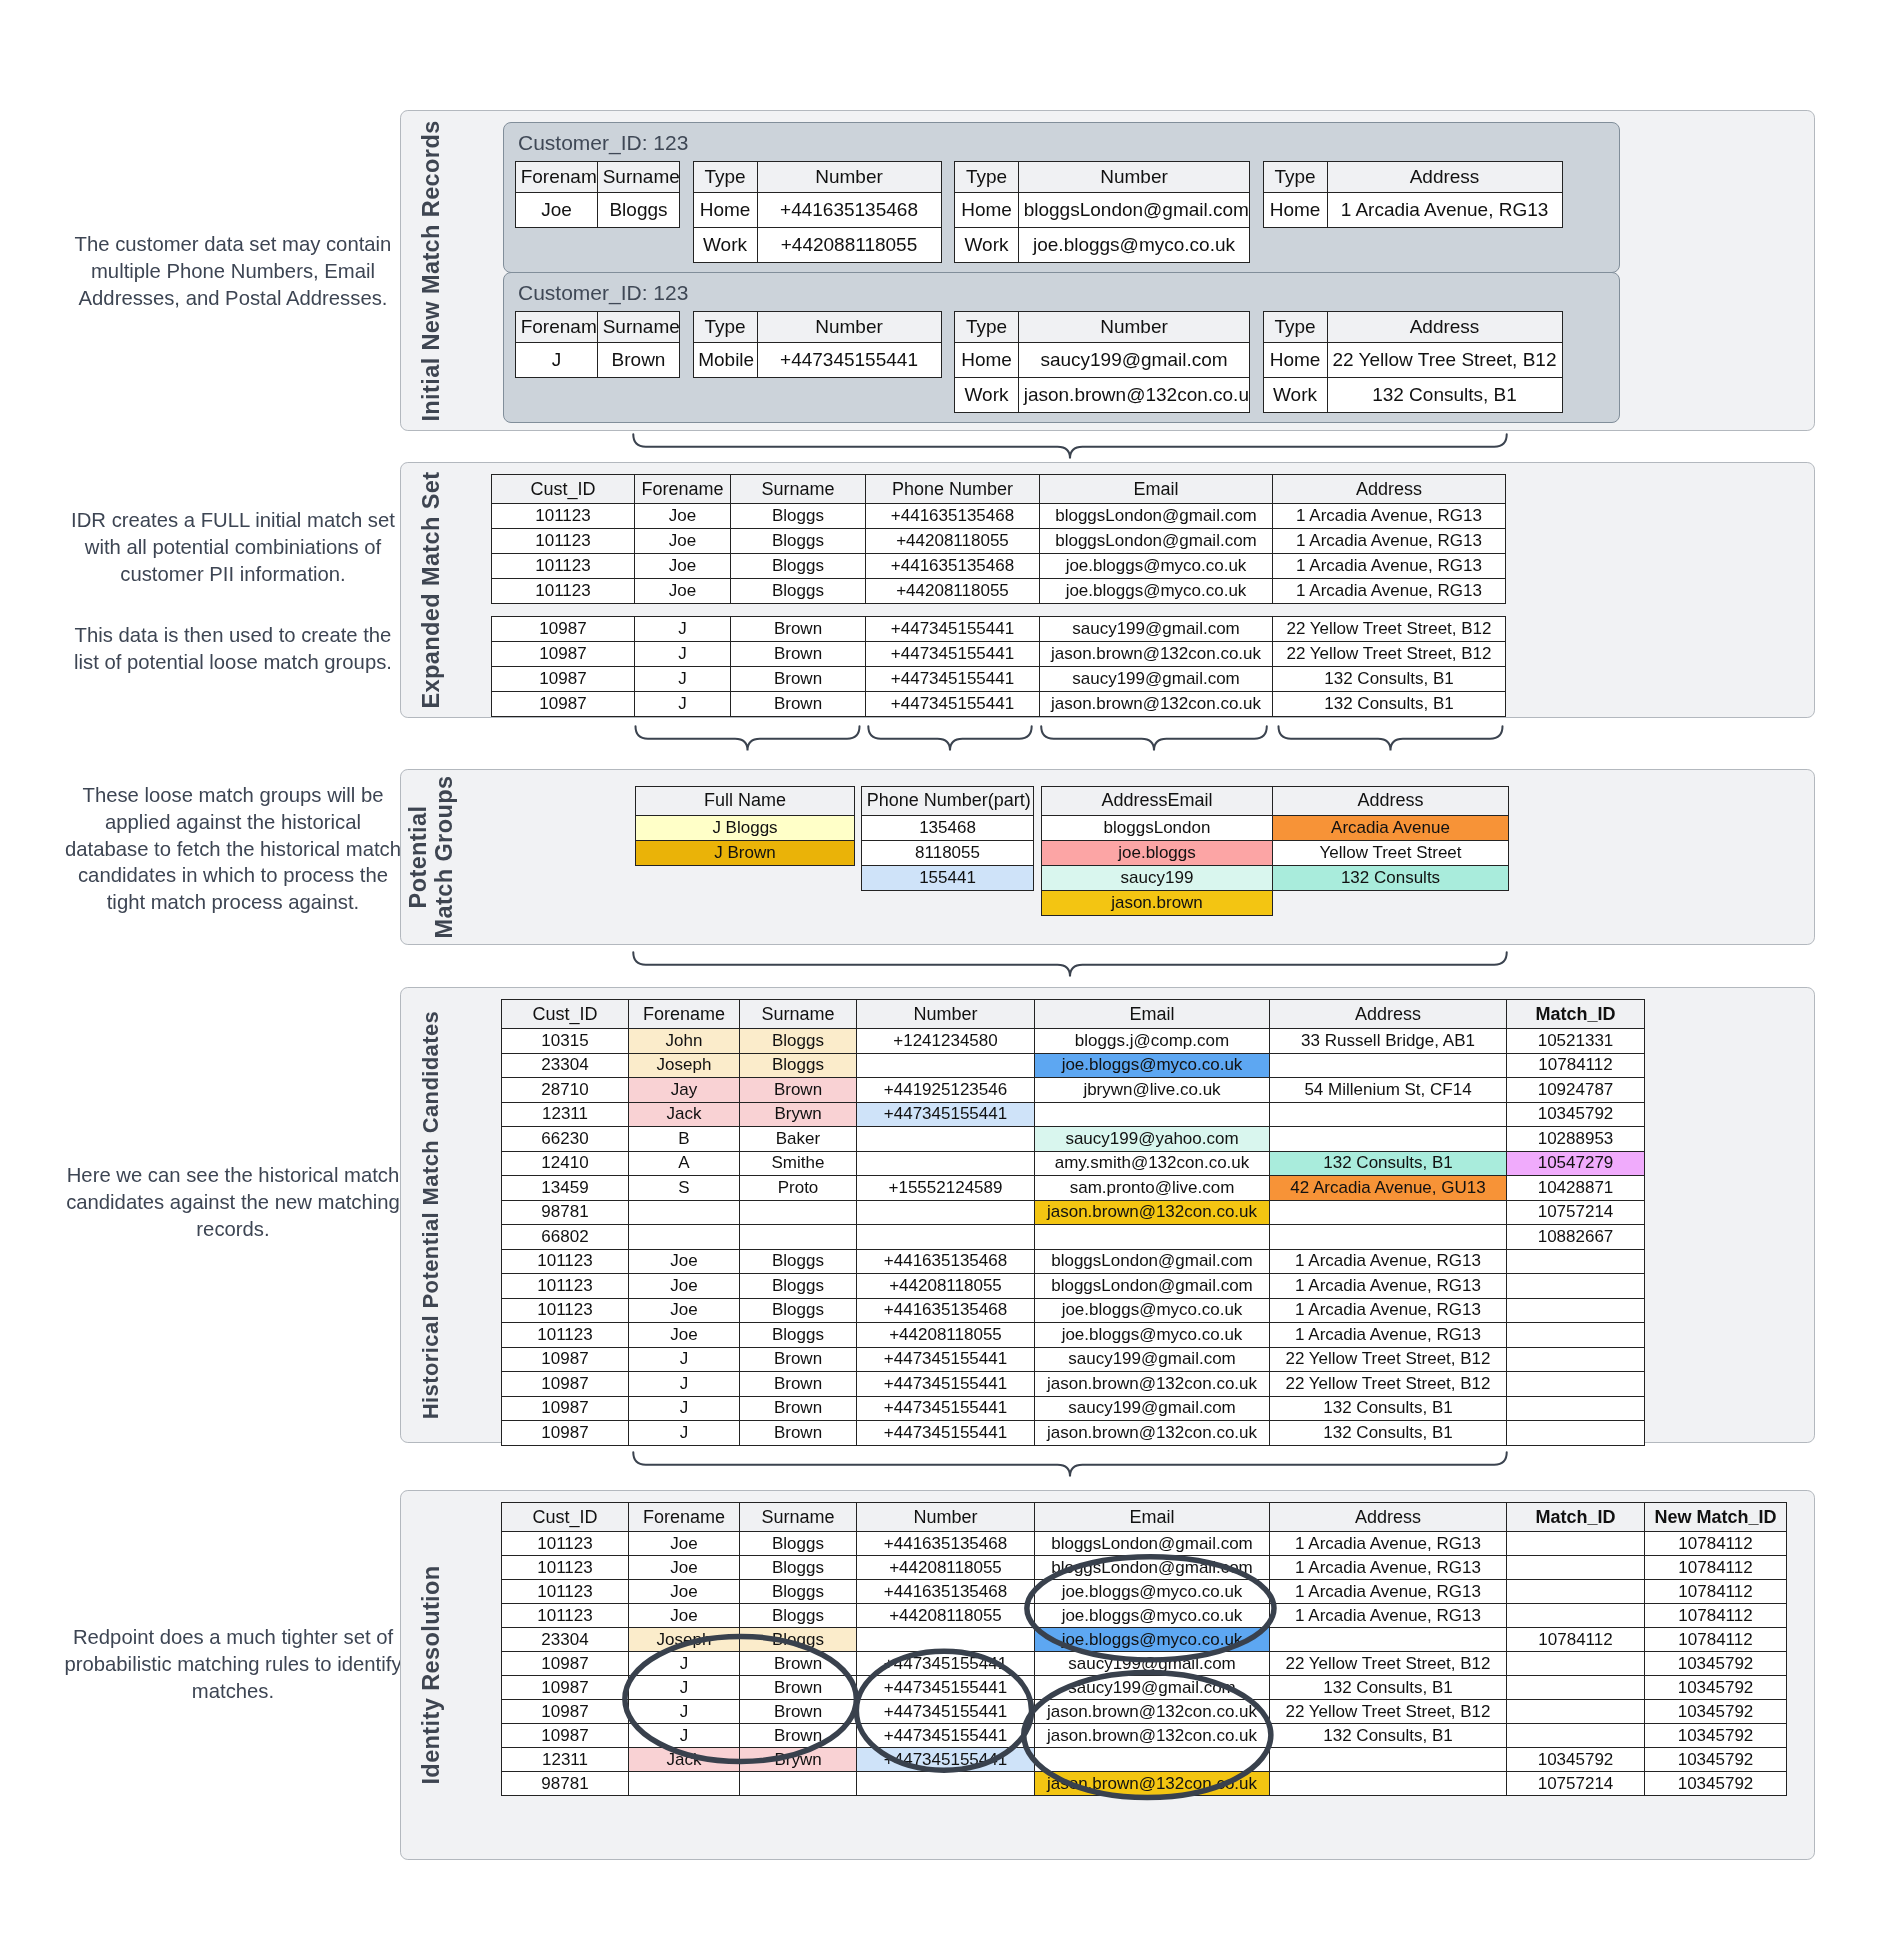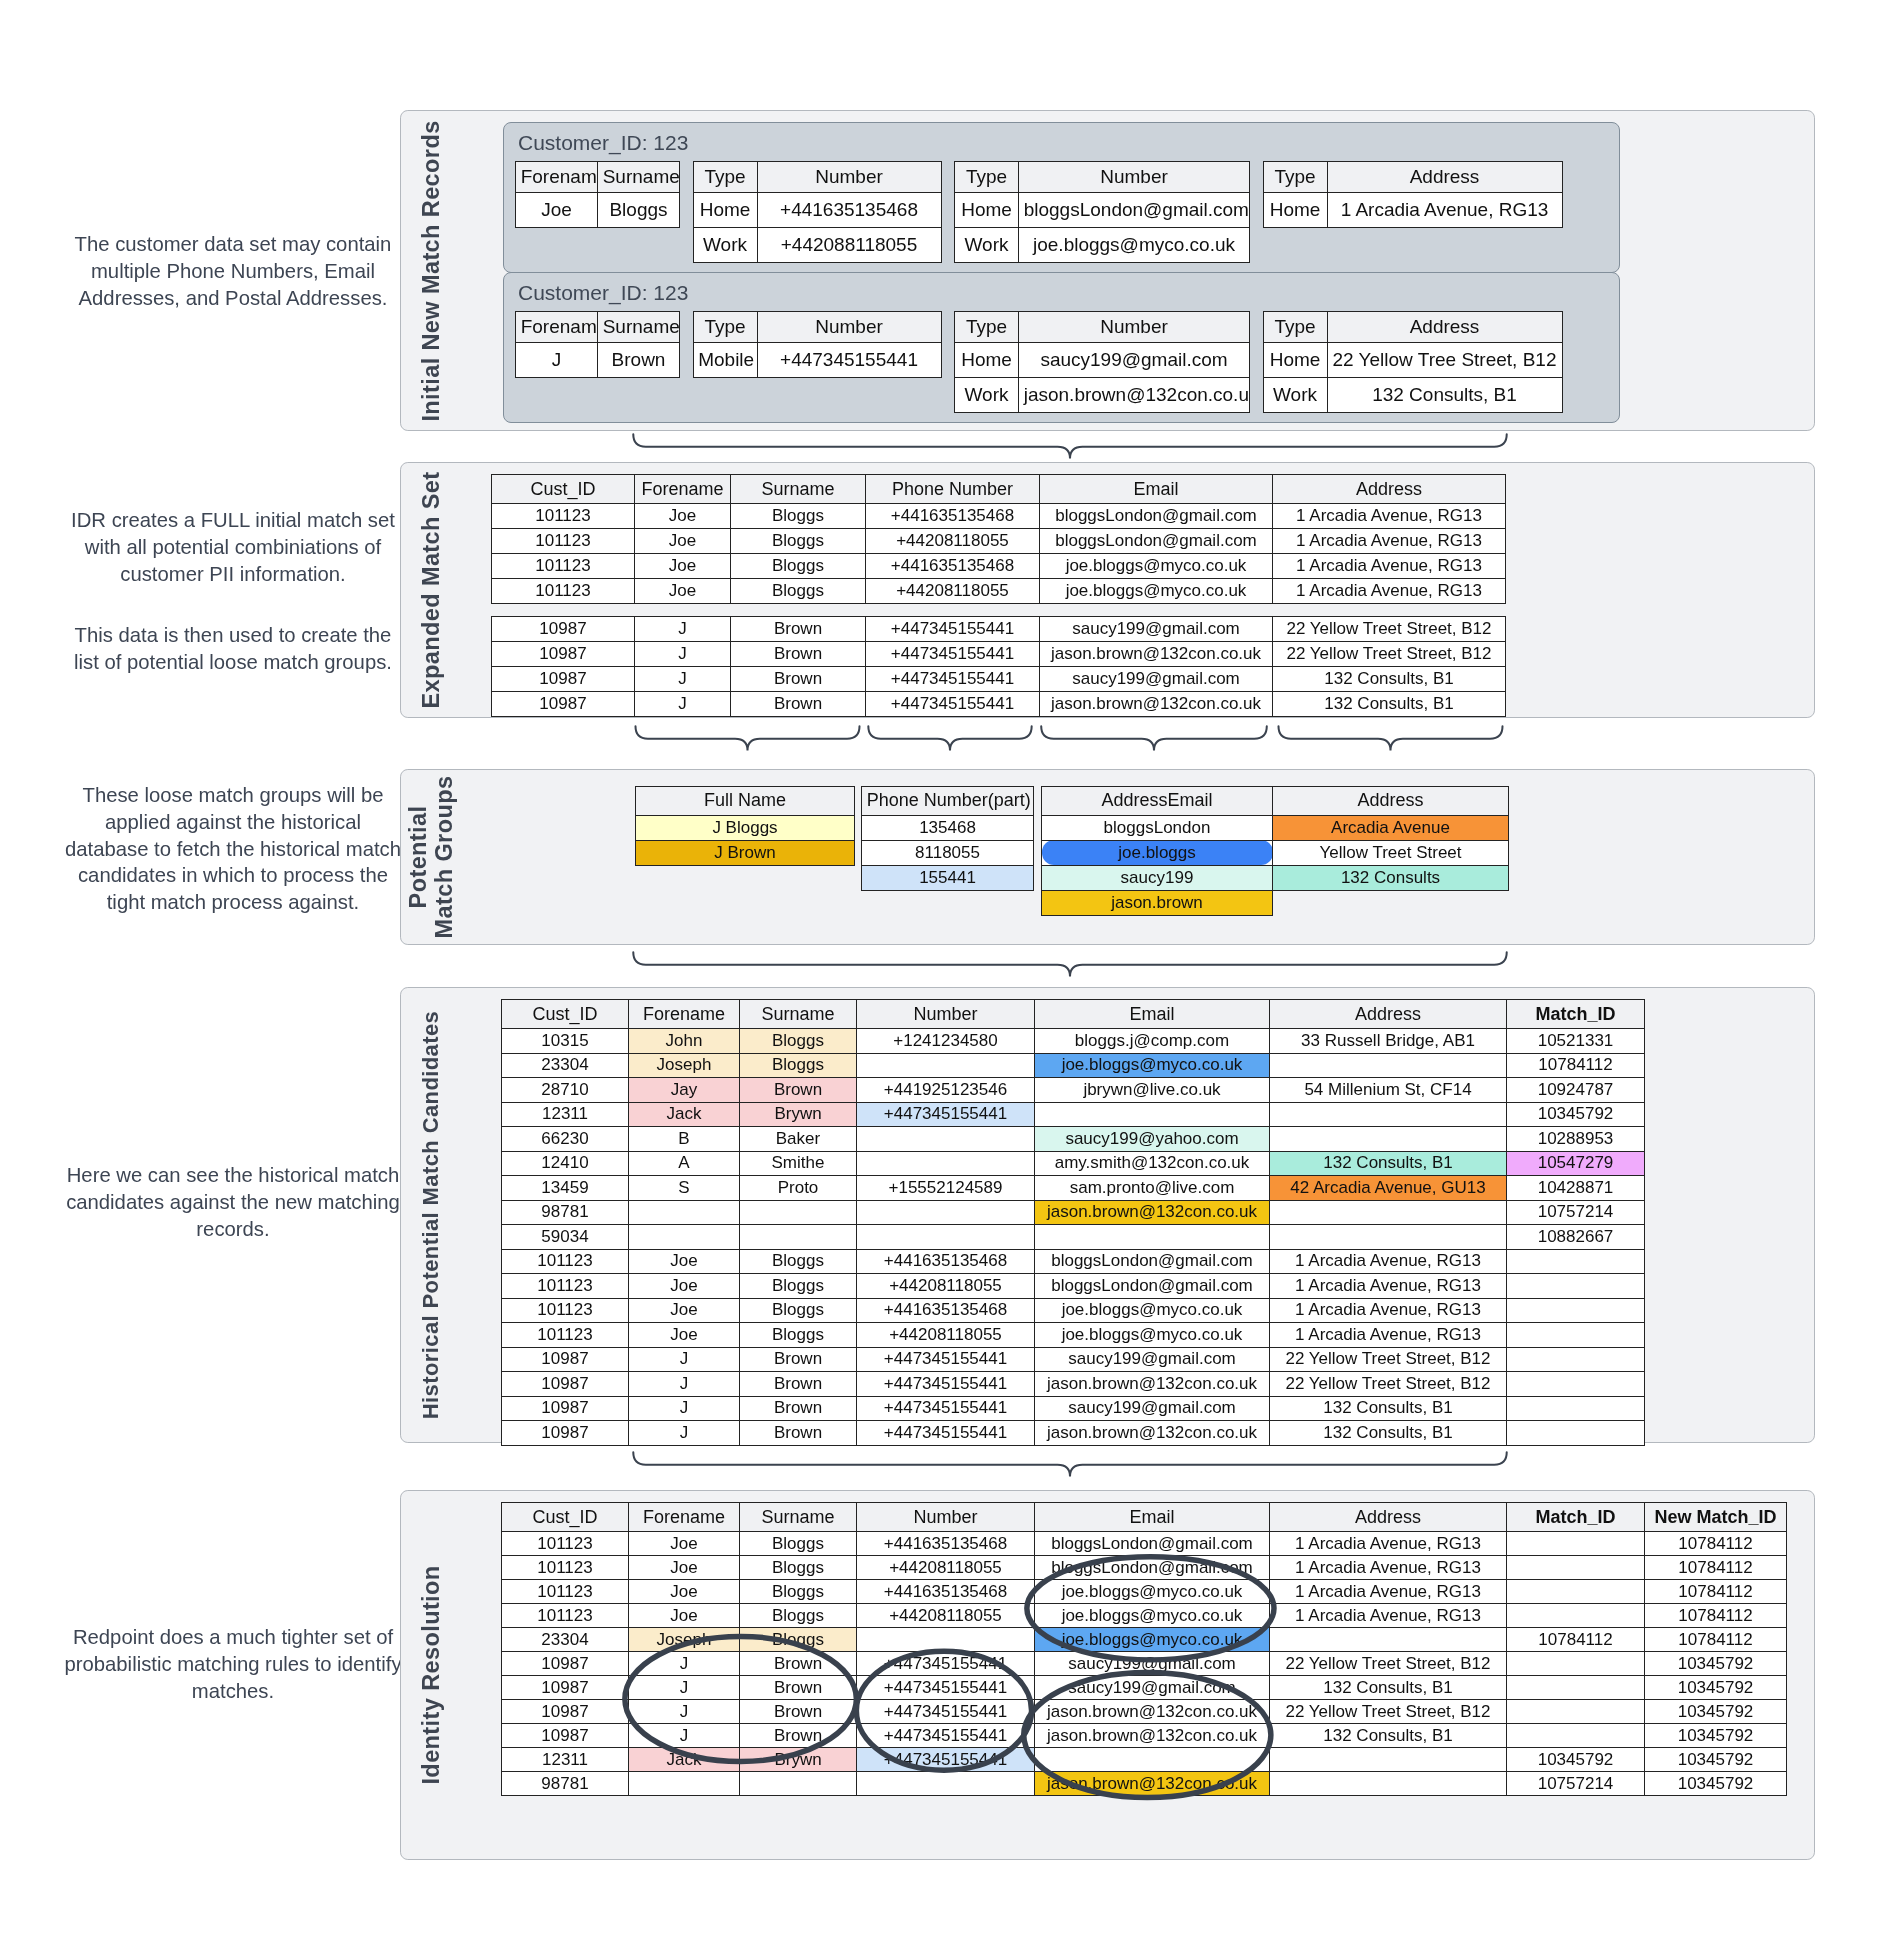--- a/index.html
+++ b/index.html
@@ -433,21 +433,21 @@
           <thead>
             <tr>
               <th>AddressEmail</th>
             </tr>
           </thead>
           <tbody>
             <tr>
               <td>bloggsLondon</td>
             </tr>
             <tr>
-              <td style="background: #3b82f6; border-radius: 12px;">joe.bloggs</td>
+              <td style="background: #fca5a5;">joe.bloggs</td>
             </tr>
             <tr>
               <td style="background: rgb(217, 246, 238);">saucy199</td>
             </tr>
             <tr>
               <td style="background: rgb(243, 197, 18);">jason.brown</td>
             </tr>
           </tbody>
         </table>
       </div>
@@ -571,21 +571,21 @@
             <tr>
               <td>98781</td>
               <td></td>
               <td></td>
               <td></td>
               <td style="background: rgb(243, 197, 18);">jason.brown@132con.co.uk</td>
               <td></td>
               <td>10757214</td>
             </tr>
             <tr>
-              <td>59034</td>
+              <td>66802</td>
               <td></td>
               <td></td>
               <td></td>
               <td></td>
               <td></td>
               <td>10882667</td>
             </tr>
             <tr>
               <td>101123</td>
               <td>Joe</td>

